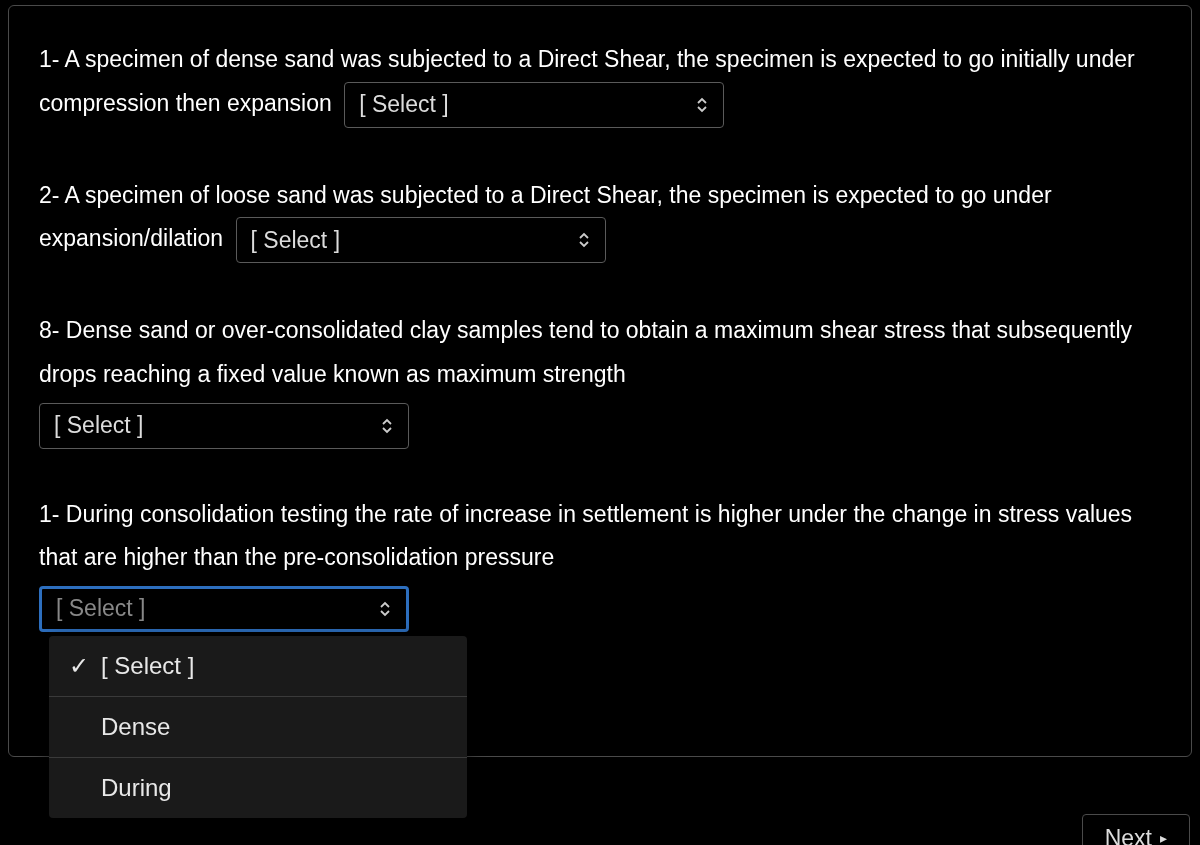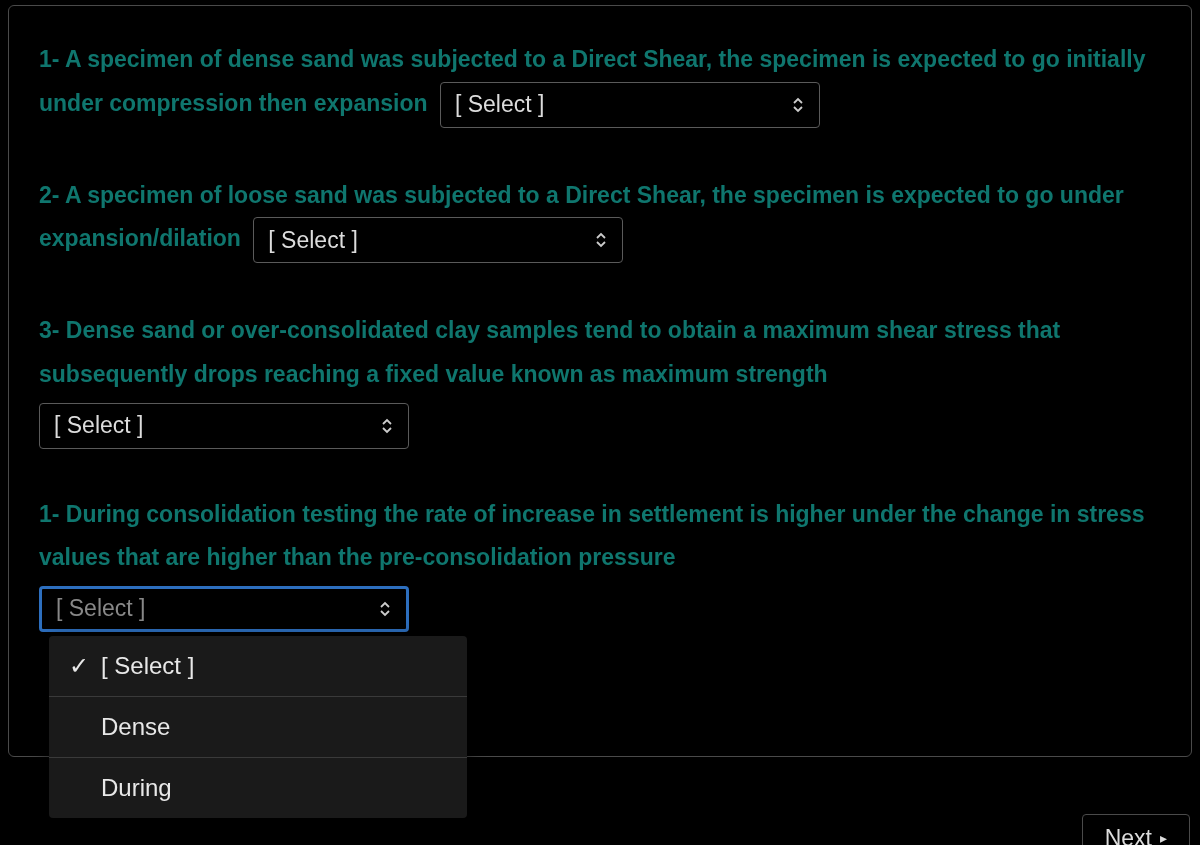--- a/index.html
+++ b/index.html
@@ -27,22 +27,22 @@
       position: relative;
     }
     .question-block {
       margin-bottom: 46px;
       line-height: 1.9;
     }
     .question-block:nth-child(3) {
       margin-bottom: 44px;
     }
     .question-text {
-      color: #0f766e;
-      font-weight: 700;
+      color: #ffffff;
+      font-weight: 400;
       display: inline;
     }
     .select-box {
       display: inline-flex;
       align-items: center;
       justify-content: space-between;
       border: 1px solid #5a5a5a;
       border-radius: 4px;
       padding: 6px 14px;
       min-width: 380px;
@@ -154,21 +154,21 @@
       <span class="select-icon">
         <svg viewBox="0 0 14 18" fill="none" stroke="currentColor" stroke-width="1.8">
           <path d="M3 7 L7 3 L11 7"></path>
           <path d="M3 11 L7 15 L11 11"></path>
         </svg>
       </span>
     </span>
   </div>
 
   <div class="question-block">
-    <span class="question-text">3- Dense sand or over-consolidated clay samples tend to obtain a maximum shear stress that subsequently drops reaching a fixed value known as maximum strength</span><br>
+    <span class="question-text">8- Dense sand or over-consolidated clay samples tend to obtain a maximum shear stress that subsequently drops reaching a fixed value known as maximum strength</span><br>
     <span class="select-box narrow" style="margin-left:0; margin-top:6px;">
       <span class="select-label">[ Select ]</span>
       <span class="select-icon">
         <svg viewBox="0 0 14 18" fill="none" stroke="currentColor" stroke-width="1.8">
           <path d="M3 7 L7 3 L11 7"></path>
           <path d="M3 11 L7 15 L11 11"></path>
         </svg>
       </span>
     </span>
   </div>

